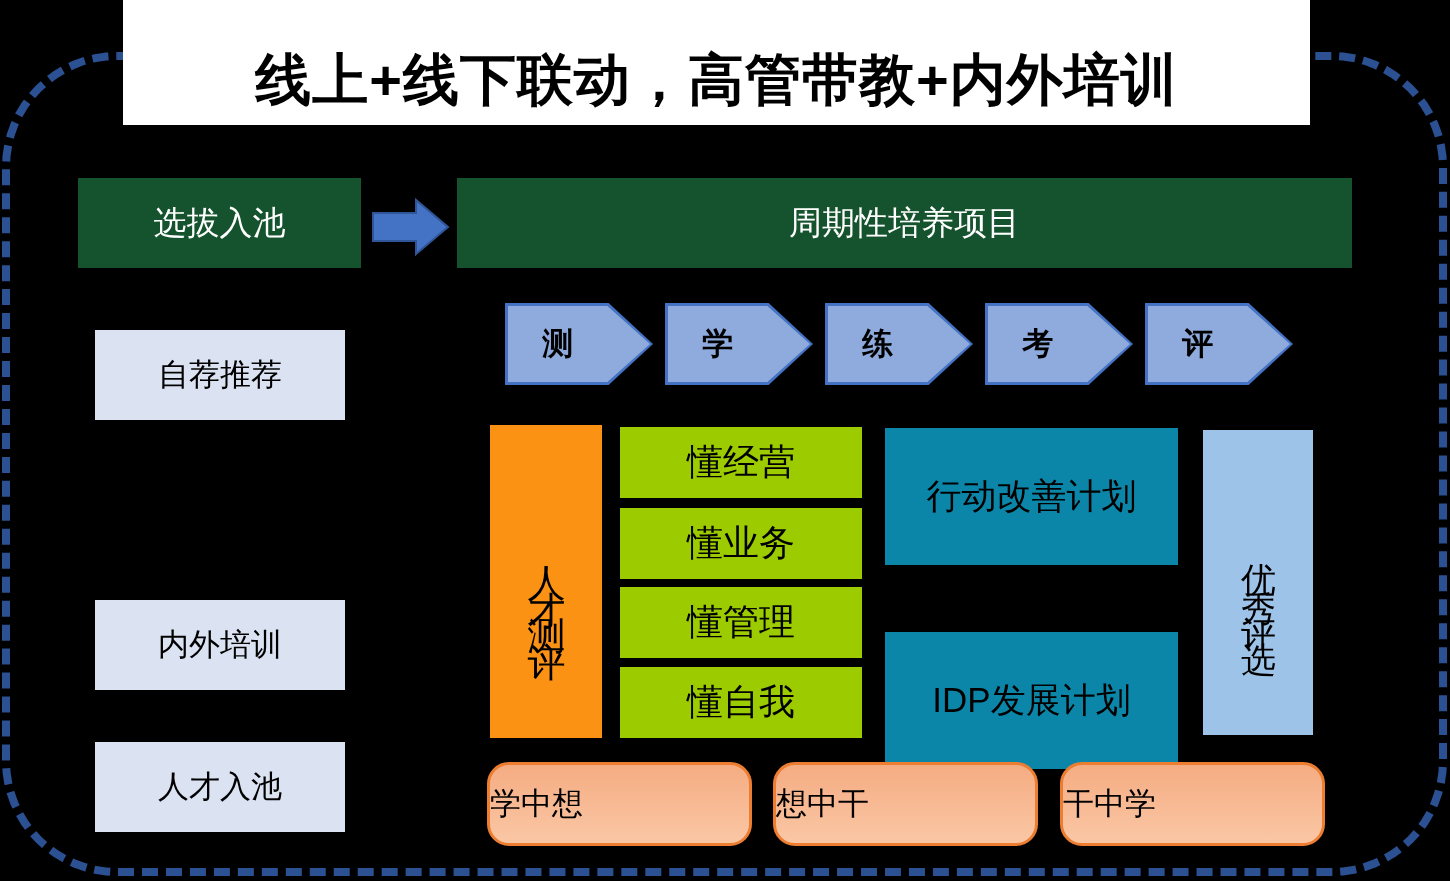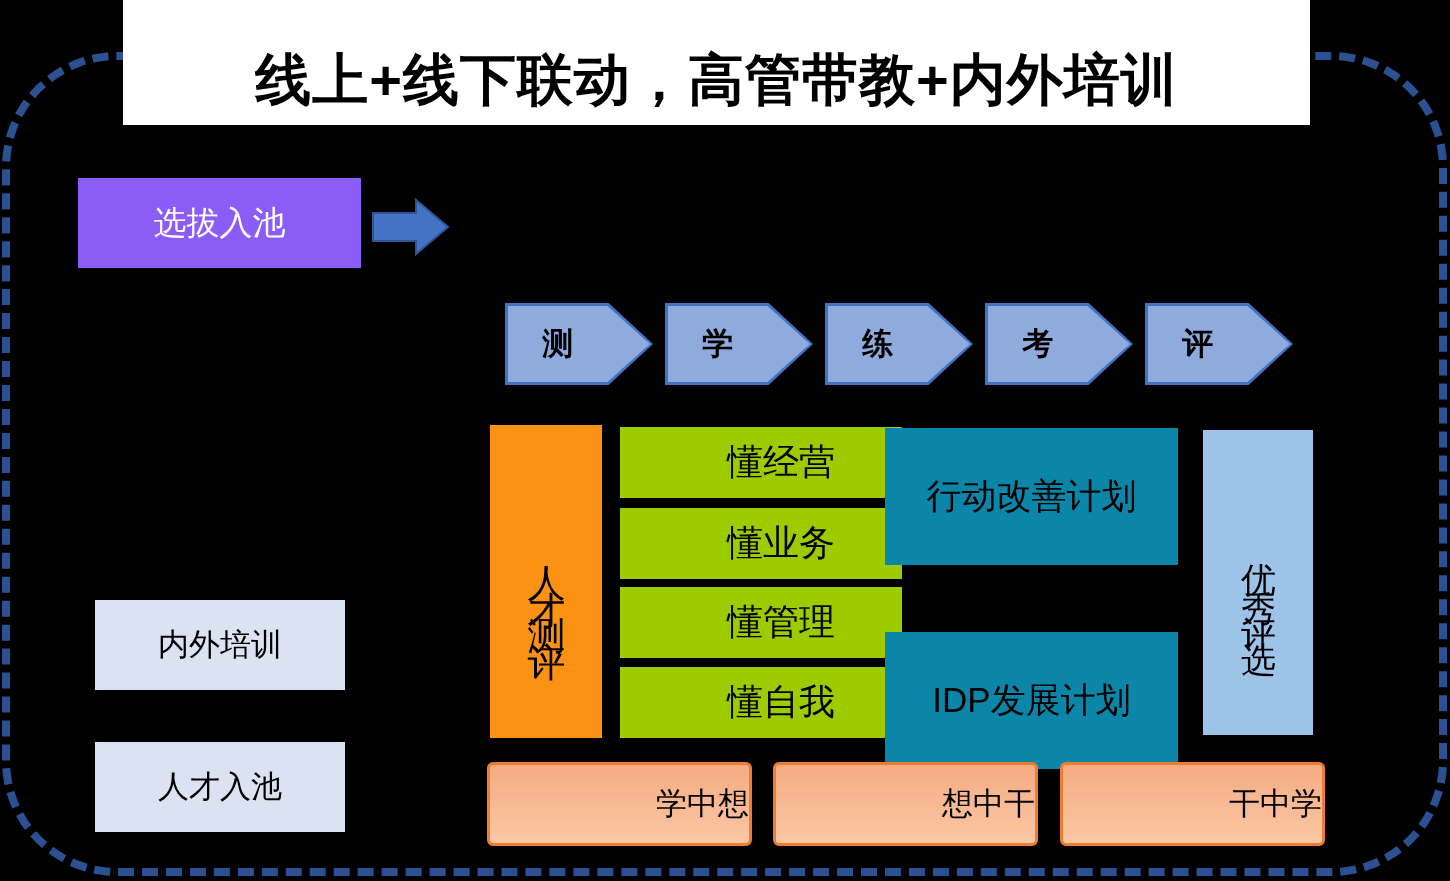--- a/index.html
+++ b/index.html
@@ -10,21 +10,21 @@
   .dashed-frame{
     position:absolute; left:2px; top:52px; right:3px; bottom:5px;
     border:8px dashed #2B5193; border-radius:115px;
   }
   .title-box{
     position:absolute; left:123px; top:0; width:1187px; height:125px;
     background:#FFFFFF; display:flex; align-items:center; justify-content:center;
   }
   .title-box span{ font-size:56px; font-weight:bold; color:#000; letter-spacing:1px; white-space:nowrap;margin-top:36px; }
   .hdr{
-    position:absolute; background:#8b5cf6; color:#FFFFFF;
+    position:absolute; background:#14532d; color:#FFFFFF;
     display:flex; align-items:center; justify-content:center;
     font-size:33px; height:90px; top:178px;
   }
   .hdr-left{ left:78px; width:283px; }
   .hdr-main{ left:457px; width:895px; }
   .flow-arrow{ position:absolute; left:372px; top:197px; }
   .chevron{ position:absolute; top:303px; width:148px; height:82px; }
   .chevron .cv-outer{ position:absolute; inset:0; background:#4472C4;
     clip-path:polygon(0 0,70% 0,100% 50%,70% 100%,0 100%); }
   .chevron .cv-inner{ position:absolute; inset:3px; background:#8FAADC;
@@ -39,31 +39,31 @@
     position:absolute; display:flex; align-items:center; justify-content:center;
     color:#000;
   }
   .vbox span{ writing-mode:vertical-rl; text-orientation:upright; }
   .assess-box{ left:490px; top:425px; width:112px; height:313px; background:#FB9214; }
   .assess-box span{ font-size:38px; letter-spacing:26px; margin-top:10px;}
   .award-box{ left:1203px; top:430px; width:110px; height:305px; background:#9DC3E8; }
   .award-box span{ font-size:35px; letter-spacing:26px; margin-top:10px;}
   .green-box{
     position:absolute; left:620px; width:242px; height:71px; background:#9CCB00;
-    display:flex; align-items:center; justify-content:center; font-size:36px; color:#000;padding-left:40px;
+    display:flex; align-items:center; justify-content:center; font-size:36px; color:#000;
   }
   .teal-box{
     position:absolute; left:885px; width:293px; height:137px; background:#0C86A8;
     display:flex; align-items:center; justify-content:center; font-size:35px; color:#000000;
   }
   .cycle-box{
     position:absolute; top:762px; width:265px; height:84px;
     background:linear-gradient(180deg,#F5AC82 0%,#FAC7A5 100%);
-    border:3px solid #ED7D31; border-radius:6px; box-sizing:border-box;
-    display:flex; align-items:center; justify-content:flex-end; font-size:31px; color:#000;
+    border:3px solid #ED7D31; border-radius:22px; box-sizing:border-box;
+    display:flex; align-items:center; justify-content:flex-start; font-size:31px; color:#000;
   }
 </style>
 </head>
 <body>
 
 <div class="canvas">
 
   <div class="dashed-frame"></div>
 
   <div class="title-box">
@@ -71,20 +71,23 @@
   </div>
 
   <div class="hdr hdr-left">
     <span>选拔入池</span>
   </div>
 
   <svg class="flow-arrow" width="78" height="60" viewBox="0 0 78 60">
     <polygon points="1,16 44,16 44,3 76,30 44,57 44,44 1,44" fill="#4472C4" stroke="#2F5597" stroke-width="2"></polygon>
   </svg>
 
+  <div class="hdr hdr-main">
+    <span>周期性培养项目</span>
+  </div>
 
   <div class="chevron" style="left:505px">
     <div class="cv-outer"></div>
     <div class="cv-inner">
         <span>测</span>
       </div>
   </div>
   <div class="chevron" style="left:665px">
     <div class="cv-outer"></div>
     <div class="cv-inner">
@@ -103,20 +106,23 @@
         <span>考</span>
       </div>
   </div>
   <div class="chevron" style="left:1145px">
     <div class="cv-outer"></div>
     <div class="cv-inner">
         <span>评</span>
       </div>
   </div>
 
+  <div class="step-box" style="top:330px">
+    <span>自荐推荐</span>
+  </div>
   <div class="step-box" style="top:600px">
     <span>内外培训</span>
   </div>
   <div class="step-box" style="top:742px">
     <span>人才入池</span>
   </div>
 
   <div class="vbox assess-box">
     <span>人才测评</span>
   </div>

